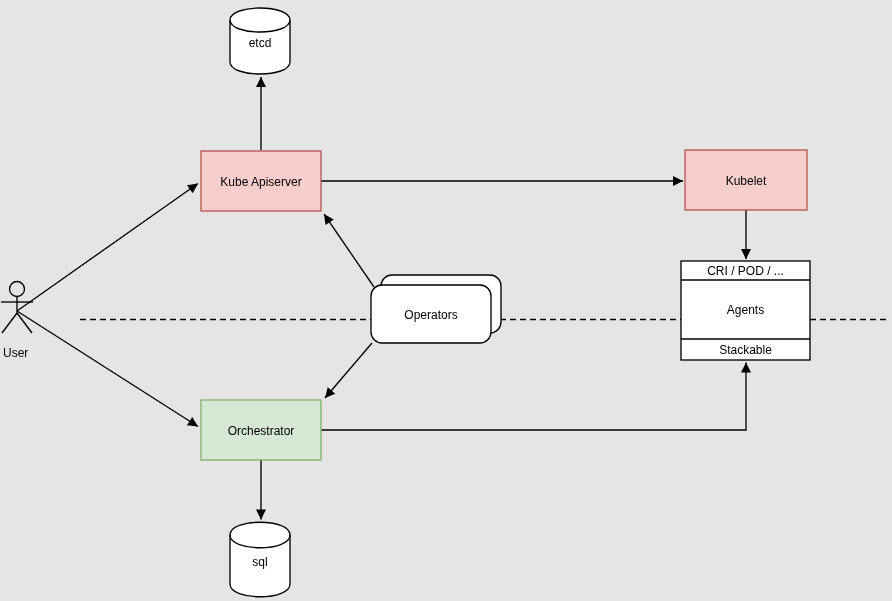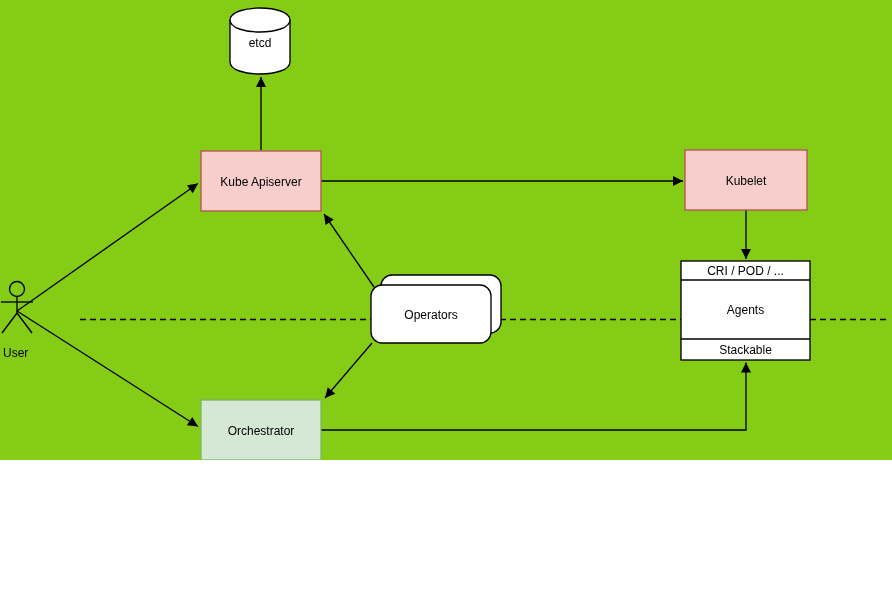--- a/index.html
+++ b/index.html
@@ -3,22 +3,22 @@
 <meta charset="utf-8">
 <style>
   html, body {
     margin: 0;
     padding: 0;
     background: #ffffff;
   }
   .canvas-wrap {
     position: relative;
     width: 892px;
-    height: 460px;
-    background: #84cc16;
+    height: 601px;
+    background: #e5e5e5;
     overflow: hidden;
   }
   svg text {
     font-family: "Liberation Sans", sans-serif;
     font-size: 12px;
     fill: #000000;
   }
   .node-label { text-anchor: middle; dominant-baseline: central; }
   .edge { fill: none; stroke: #000000; stroke-width: 1.33; }
   .edge-dashed { fill: none; stroke: #000000; stroke-width: 1.33; stroke-dasharray: 6 4; }

